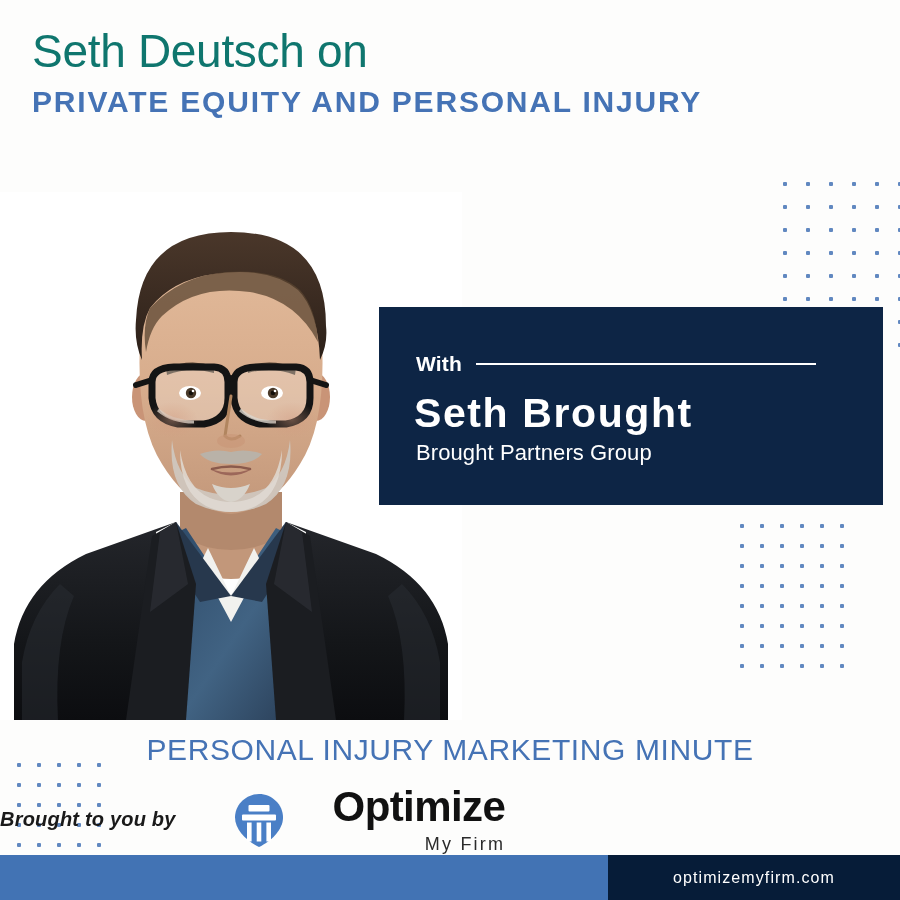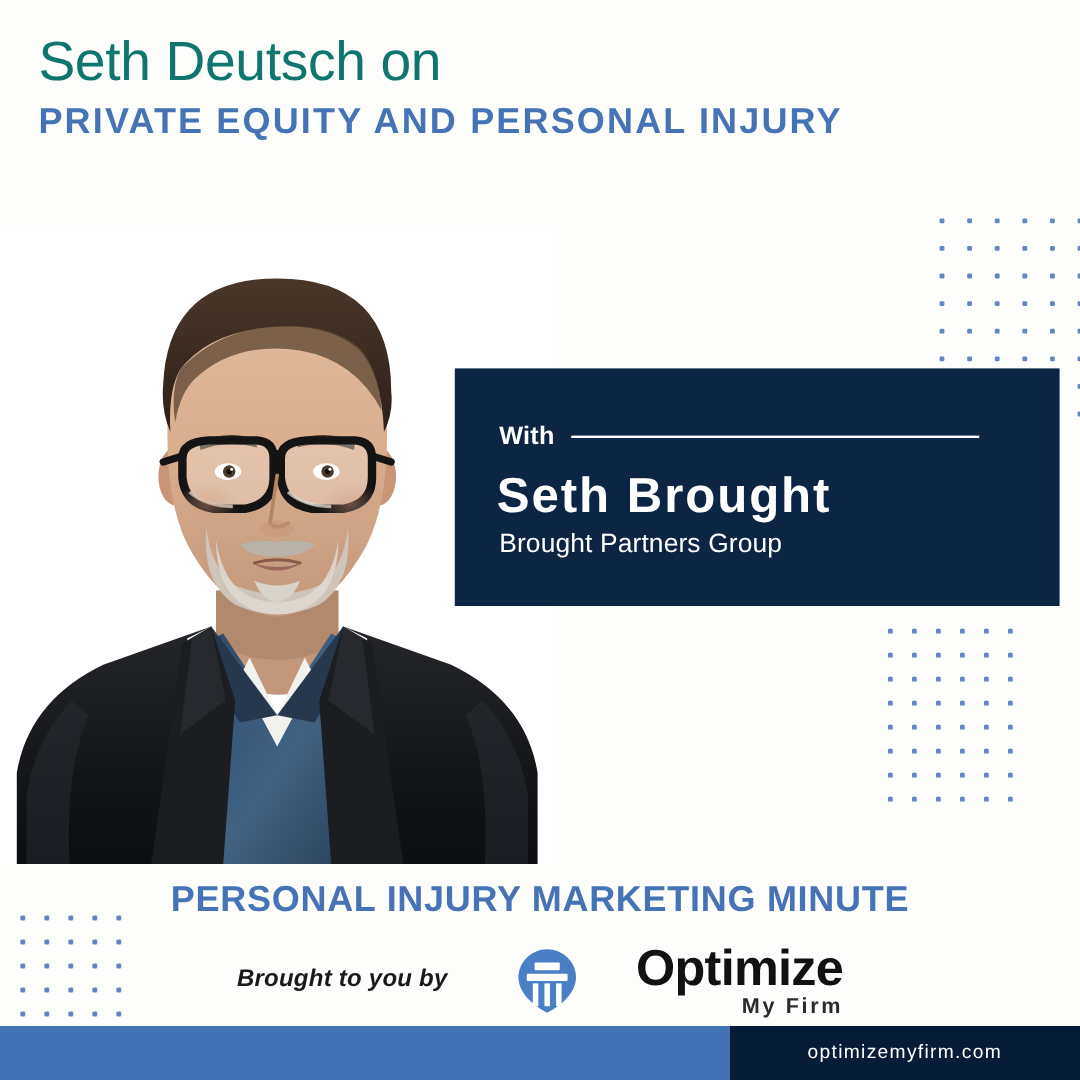--- a/index.html
+++ b/index.html
@@ -115,33 +115,33 @@
 
   
   #show-title {
     position: absolute;
     left: 0;
     top: 733px;
     width: 900px;
     text-align: center;
     color: #4573b5;
     font-size: 30px;
-    font-weight: 700;
+    font-weight: 400;
     letter-spacing: .6px;
   }
 
   
   #sponsor-row {
     position: absolute;
     left: 0;
     top: 786px;
     width: 900px;
     display: flex;
     align-items: center;
-    justify-content: center;
+    justify-content: flex-start;
     gap: 37px;
   }
   #sponsor-label {
     font-size: 20px;
     font-style: italic;
     font-weight: 700;
     color: #1a1a1a;
     letter-spacing: .2px;
     margin-right: 18px;
   }
@@ -154,26 +154,26 @@
   #logo-words { line-height: 1; }
   #logo-optimize {
     font-size: 42px;
     font-weight: 700;
     color: #111111;
     letter-spacing: -0.6px;
     display: block;
   }
   #logo-myfirm {
     font-size: 18px;
-    font-weight: 700;
+    font-weight: 400;
     color: #2b2b2b;
     letter-spacing: 2.2px;
     display: block;
     text-align: right;
-    margin-top: 1px;
+    margin-top: 7px;
   }
 
   
   #bottom-bar {
     position: absolute;
     left: 0;
     top: 855px;
     width: 900px;
     height: 45px;
     display: flex;

